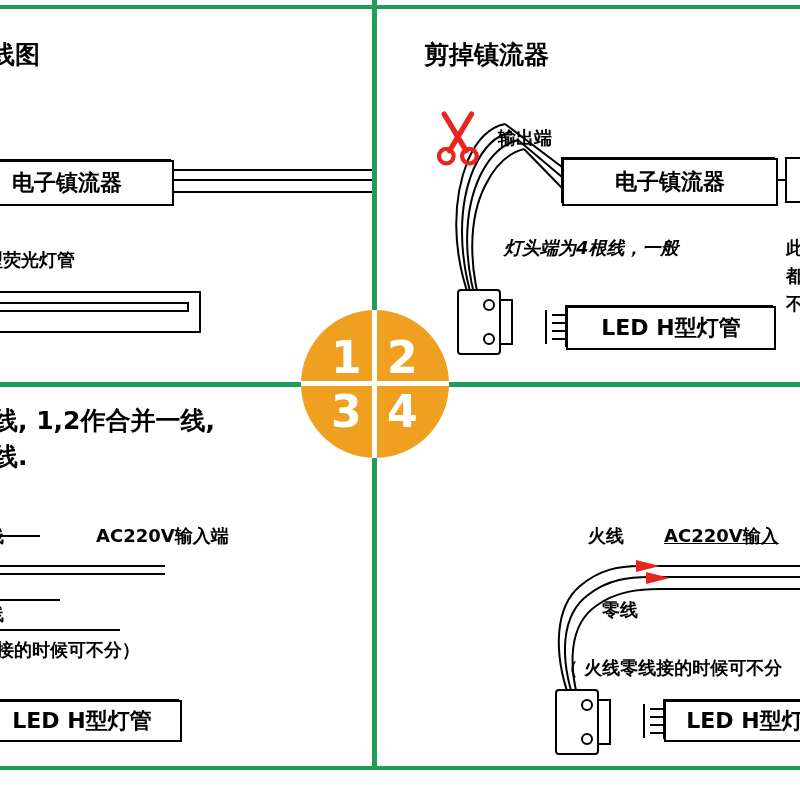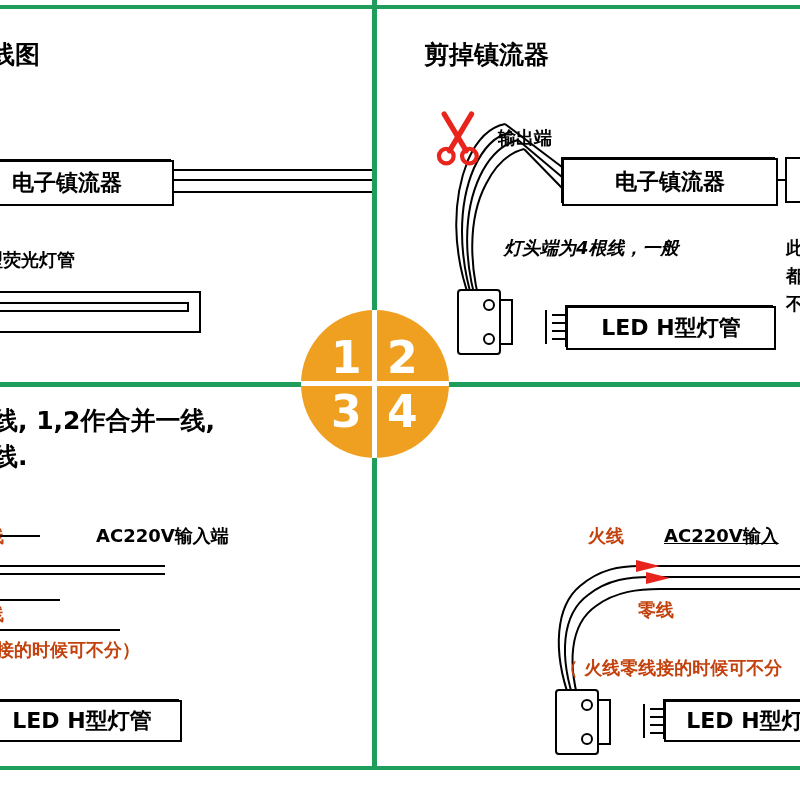--- a/index.html
+++ b/index.html
@@ -10,21 +10,21 @@
   .frame-line{position:absolute;background:#1f9d5a;}
   .v-div{left:372px;top:0;width:5px;height:770px;}
   .h-div{left:0;top:382px;width:800px;height:5px;}
   .top-border{left:0;top:5px;width:800px;height:4px;}
   .bottom-border{left:0;top:766px;width:800px;height:4px;}
 
   
   .t{position:absolute;white-space:nowrap;color:#000;font-weight:bold;}
   .title{font-size:25px;}
   .body{font-size:18px;font-weight:bold;}
-  .red{color:#c2410c;}
+  .red{color:#000000;}
   .label-box{position:absolute;border:2px solid #000;background:#fff;}
   .label-box span{position:absolute;left:50%;top:50%;transform:translate(-50%,-50%);
     white-space:nowrap;font-size:22px;font-weight:bold;color:#000;}
 
   
   #badge{position:absolute;left:301px;top:310px;width:148px;height:148px;border-radius:50%;
     background:#f0a020;overflow:hidden;}
   #badge .num{position:absolute;color:#fff;font-size:44px;font-weight:bold;
     font-family:"DejaVu Sans","Liberation Sans",sans-serif;}
   #badge .n1{left:30px;top:22px;}
@@ -166,19 +166,19 @@
   <div class="t body red" style="left:-14px;top:524px;">线</div>
   <div class="t body" style="left:56px;top:524px;margin-left:40px;">AC220V输入端</div>
   <div class="t body red" style="left:-14px;top:602px;">线</div>
   <div class="t body red" style="left:-40px;top:638px;">零线接的时候可不分）</div>
   <div class="label-box" style="left:-18px;top:700px;width:196px;height:38px;">
     <span>LED H型灯管</span>
   </div>
 
   <div class="t body red" style="left:588px;top:524px;">火线</div>
   <div class="t body" style="left:664px;top:524px;text-decoration:underline;">AC220V输入</div>
-  <div class="t body red" style="left:602px;top:598px;margin-left:36px;">零线</div>
+  <div class="t body red" style="left:602px;top:598px;">零线</div>
   <div class="t body red" style="left:560px;top:656px;">（ 火线零线接的时候可不分</div>
   <div class="label-box" style="left:664px;top:700px;width:180px;height:38px;">
     <span>LED H型灯管</span>
   </div>
 
 </div>
 
 </body></html>

